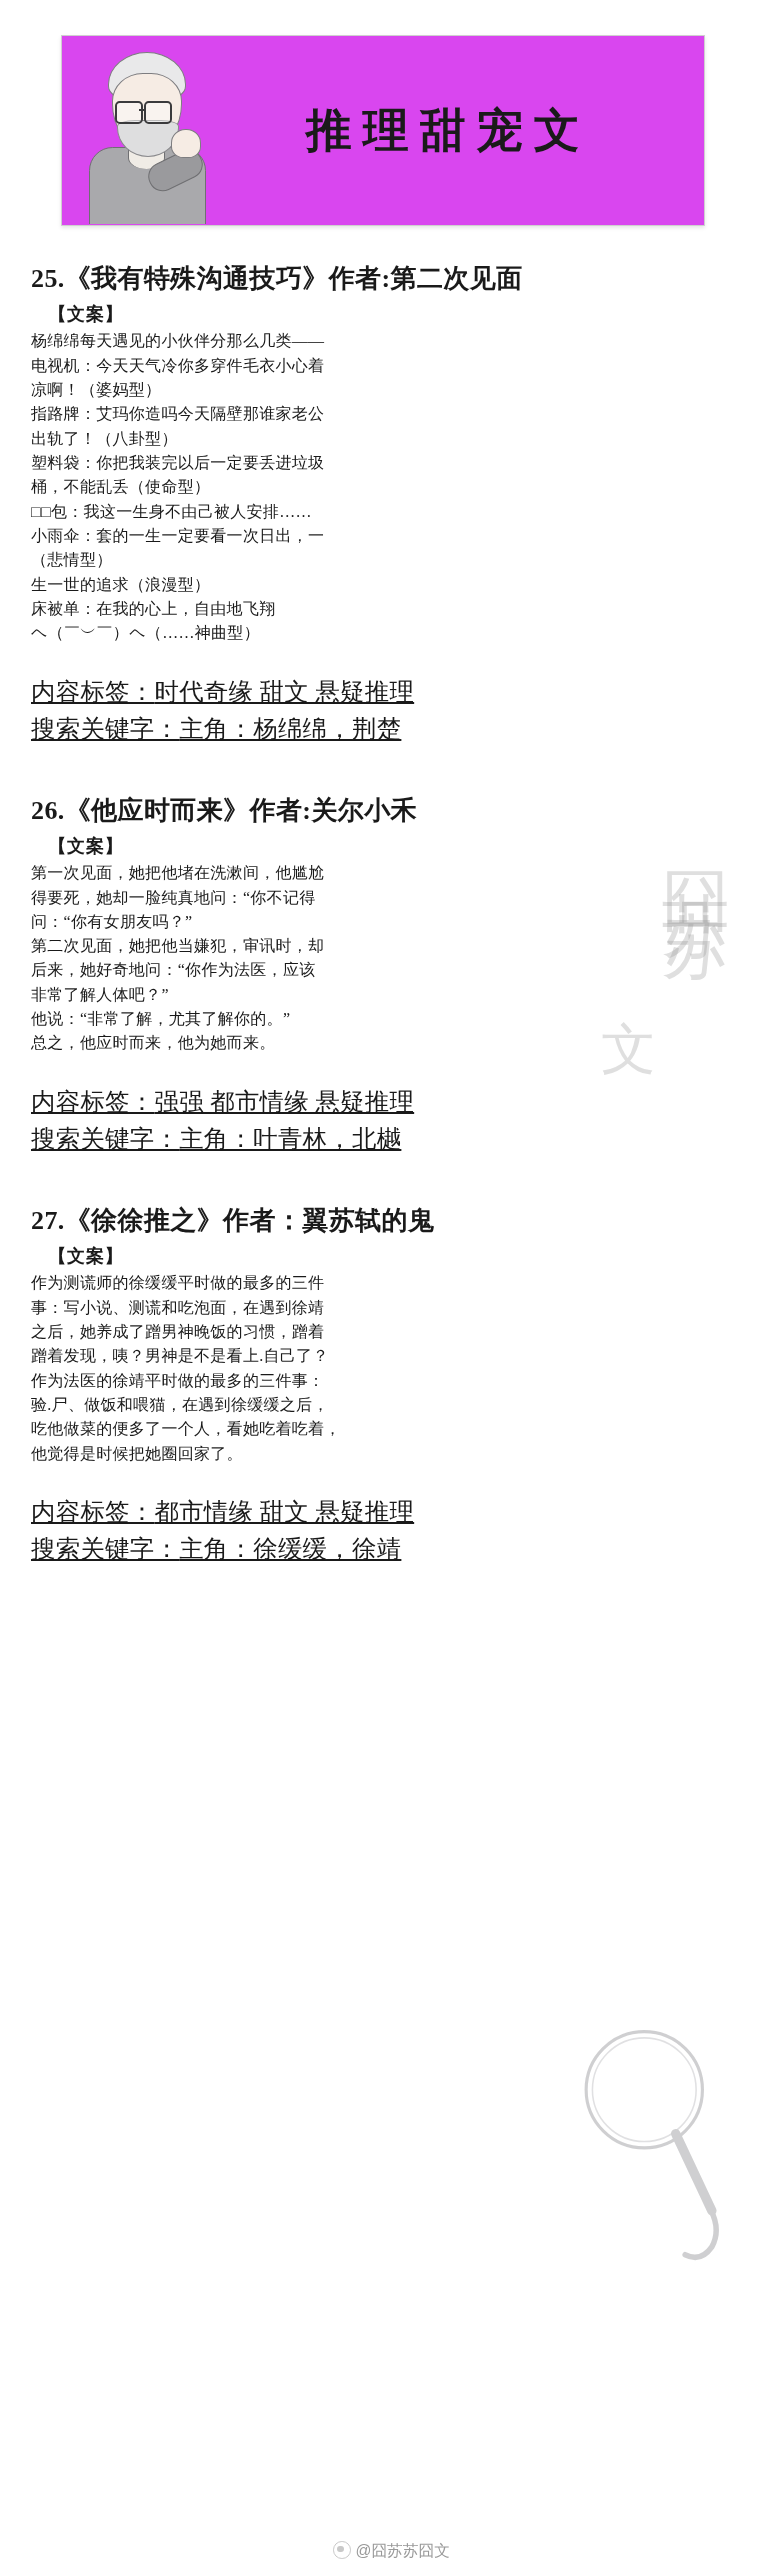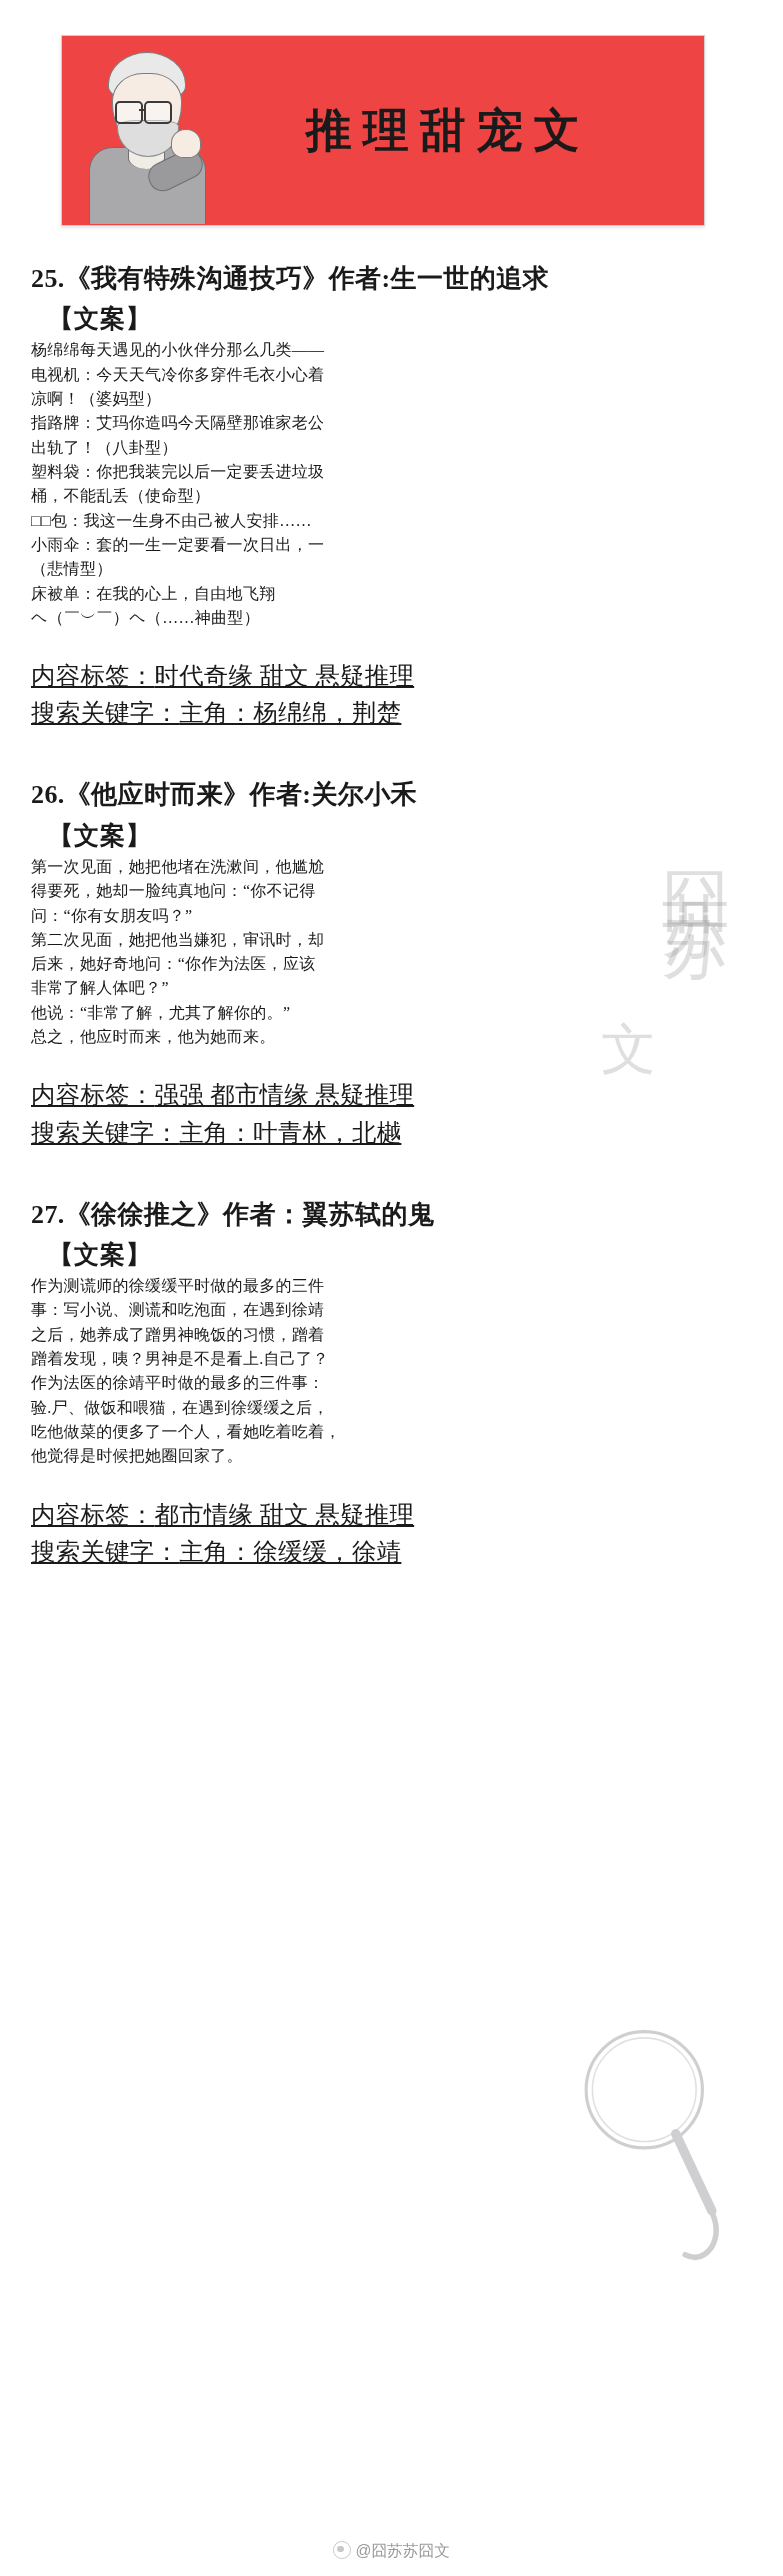--- a/index.html
+++ b/index.html
@@ -21,21 +21,21 @@
     padding: 35px 31px 94px 31px;
     overflow: hidden;
   }
 
   
   .banner {
     position: relative;
     width: 642px;
     height: 189px;
     margin: 0 0 35px 30px;
-    background: #ef4444;
+    background: #d946ef;
     border: 1.6px solid #cfcfcf;
     box-shadow: 0 1.6px 3.9px rgba(0,0,0,0.10);
     display: flex;
     align-items: center;
   }
   .banner-portrait {
     width: 154px;
     height: 186px;
     flex: 0 0 154px;
     position: relative;
@@ -127,21 +127,21 @@
     font-weight: 700;
     margin: 0 0 6.3px 0;
     line-height: 1.35;
     letter-spacing: 0.4px;
   }
   .entry-title .num { font-family: "Liberation Serif", serif; }
   .entry-title .book { }
   .entry-title .author-label { font-weight: 700; }
   .entry-title .author { font-weight: 700; }
   .wenan {
-    font-size: 25px;
+    font-size: 18px;
     font-weight: 700;
     margin: 0 0 3.1px 17.3px;
     letter-spacing: 0.8px;
   }
   .body-lines {
     font-size: 16px;
     line-height: 1.52;
     letter-spacing: 0.3px;
   }
   .body-lines p { margin: 0; }
@@ -204,34 +204,35 @@
 
   <svg class="magnifier" viewBox="0 0 210 320">
     <circle cx="92" cy="96" r="74" fill="none" stroke="#a9a9ac" stroke-width="4"></circle>
     <circle cx="92" cy="96" r="66" fill="none" stroke="#c8c8cb" stroke-width="2"></circle>
     <path d="M132 152 L178 250" stroke="#a9a9ac" stroke-width="12" stroke-linecap="round" fill="none"></path>
     <path d="M176 248 q14 26 2 48 q-14 20 -34 10" stroke="#a9a9ac" stroke-width="7" fill="none" stroke-linecap="round"></path>
   </svg>
 
   <div class="entry">
     <div class="entry-title">
-      <span class="num">25.</span><span class="book">《我有特殊沟通技巧》</span><span class="author-label">作者:</span><span class="author">生一世的追求</span>
+      <span class="num">25.</span><span class="book">《我有特殊沟通技巧》</span><span class="author-label">作者:</span><span class="author">第二次见面</span>
     </div>
     <div class="wenan">【文案】</div>
     <div class="body-lines">
       <p>杨绵绵每天遇见的小伙伴分那么几类——</p>
       <p>电视机：今天天气冷你多穿件毛衣小心着</p>
       <p>凉啊！（婆妈型）</p>
       <p>指路牌：艾玛你造吗今天隔壁那谁家老公</p>
       <p>出轨了！（八卦型）</p>
       <p>塑料袋：你把我装完以后一定要丢进垃圾</p>
       <p>桶，不能乱丢（使命型）</p>
       <p>□□包：我这一生身不由己被人安排……</p>
       <p>小雨伞：套的一生一定要看一次日出，一</p>
       <p>（悲情型）</p>
+      <p>生一世的追求（浪漫型）</p>
       <p>床被单：在我的心上，自由地飞翔</p>
       <p>ヘ（￣︶￣）ヘ（……神曲型）</p>
     </div>
     <div class="meta">
       <p><span>内容标签：</span><span>时代奇缘  甜文  悬疑推理</span></p>
       <p><span>搜索关键字：</span><span>主角：杨绵绵，荆楚</span></p>
     </div>
   </div>
 
   <div class="entry">

